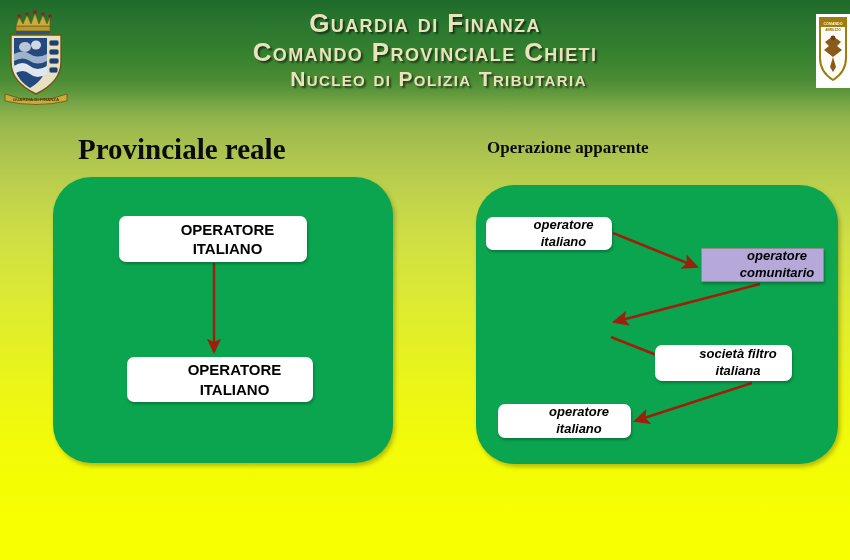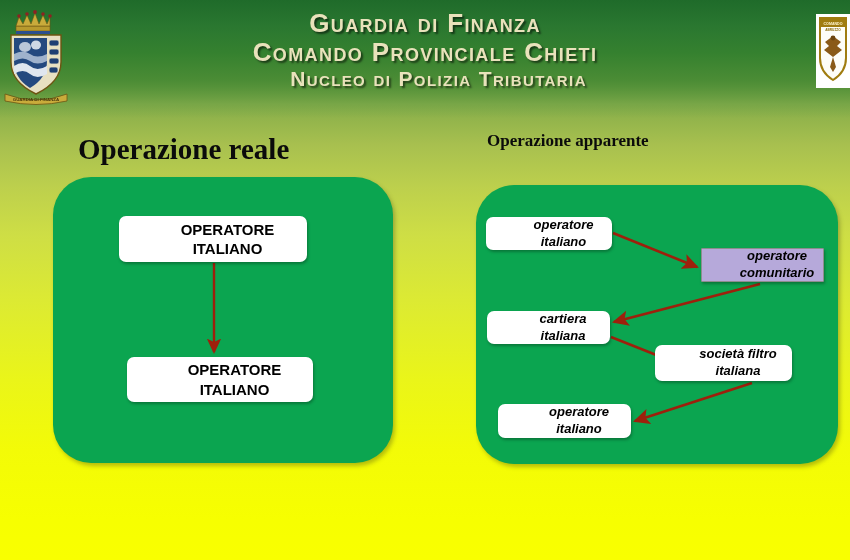--- a/index.html
+++ b/index.html
@@ -80,21 +80,21 @@
     font-family: "Liberation Serif", serif;
     font-weight: bold;
     color: #0b0b0b;
     white-space: nowrap;
   }
   #title-real {
     left: 78px; top: 133px;
     font-size: 29px;
   }
   #title-apparent {
-    left: 487px; top: 131px;
+    left: 487px; top: 138px;
     font-size: 17px;
   }
 
   
   .panel {
     position: absolute;
     background: #0ba550;
     border-radius: 38px;
     box-shadow: 2px 3px 4px rgba(60,70,20,0.35);
   }
@@ -198,21 +198,21 @@
     <path d="M17 43 L14 53 L17 58 L20 53 Z" fill="#8a5a18"></path>
     <circle cx="17" cy="24" r="2.4" fill="#6b440f"></circle>
   </svg>
 
   <div id="title-block">
     <span class="ttl ttl-1">Guardia di Finanza</span>
     <span class="ttl ttl-2">Comando Provinciale Chieti</span>
     <span class="ttl ttl-3">Nucleo di Polizia Tributaria</span>
   </div>
 
-  <div class="section-title" id="title-real">Operazione reale</div>
+  <div class="section-title" id="title-real">Provinciale reale</div>
   <div class="section-title" id="title-apparent">Operazione apparente</div>
 
   <div class="panel" id="panel-real"></div>
   <div class="panel" id="panel-apparent"></div>
 
   <svg class="arrows" viewBox="0 0 850 560">
     <defs>
       <marker id="ah" markerWidth="7" markerHeight="7" refX="5.6" refY="3" orient="auto">
         <path d="M0,0 L6.4,3 L0,6 L1.4,3 Z" fill="#9e200c"></path>
       </marker>
@@ -243,23 +243,20 @@
     <span>operatore italiano</span>
   </div>
 
   <div class="node node-small node-purple" id="n-app-2">
     <span>
       <span>operatore</span><br>
       <span>comunitario</span>
     </span>
   </div>
 
-  <div class="node node-small" id="n-app-3">
-    <span>cartiera italiana</span>
-  </div>
 
   <div class="node node-small" id="n-app-4">
     <span>
       <span>società filtro</span><br>
       <span>italiana</span>
     </span>
   </div>
 
   <div class="node node-small" id="n-app-5">
     <span>operatore italiano</span>

